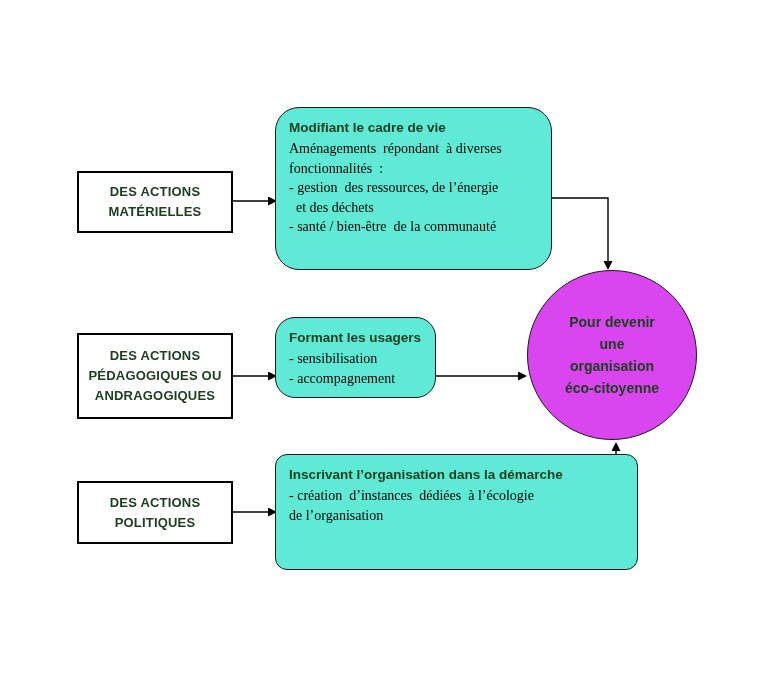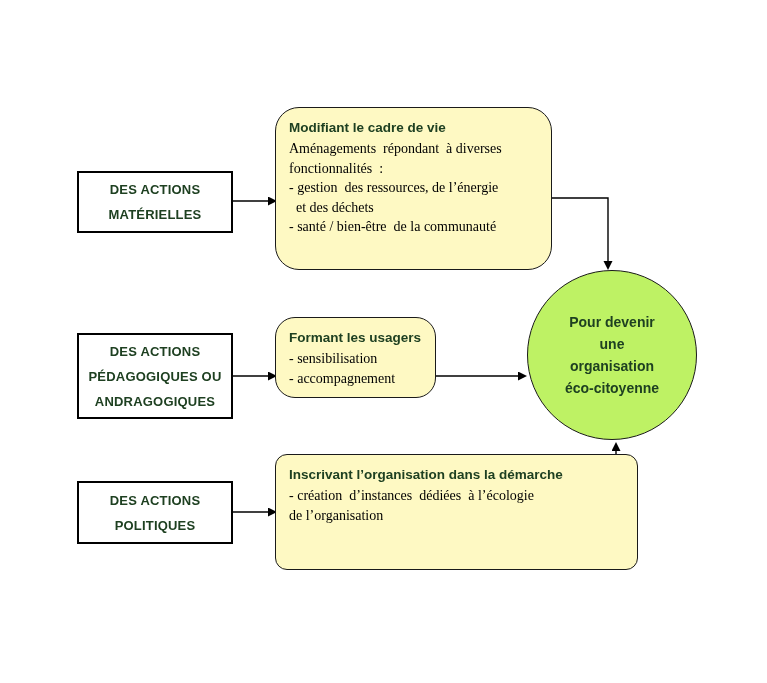--- a/index.html
+++ b/index.html
@@ -25,29 +25,29 @@
     background: #ffffff;
     display: flex;
     align-items: center;
     justify-content: center;
     text-align: center;
     box-sizing: border-box;
   }
   .left-box .label {
     font-weight: bold;
     font-size: 13px;
-    line-height: 25px;
+    line-height: 20px;
     color: #1e4021;
     white-space: pre-line;
     letter-spacing: 0.2px;
   }
   .process-box {
     position: absolute;
     border: 1.5px solid #1a1a1a;
-    background: #fef9c3;
+    background: #5eead4;
     box-sizing: border-box;
     padding: 11px 6px 0 13px;
   }
   .process-box .title {
     font-weight: bold;
     font-size: 13.5px;
     line-height: 17px;
     color: #1e4021;
     margin-bottom: 3px;
     white-space: pre;
@@ -58,21 +58,21 @@
     line-height: 19.5px;
     color: #000000;
     white-space: pre;
   }
   .goal-circle {
     position: absolute;
     left: 527px; top: 270px;
     width: 170px; height: 170px;
     border: 1.5px solid #1a1a1a;
     border-radius: 50%;
-    background: #bef264;
+    background: #d946ef;
     box-sizing: border-box;
     display: flex;
     align-items: center;
     justify-content: center;
     text-align: center;
   }
   .goal-circle .label {
     font-weight: bold;
     font-size: 14px;
     line-height: 22px;

